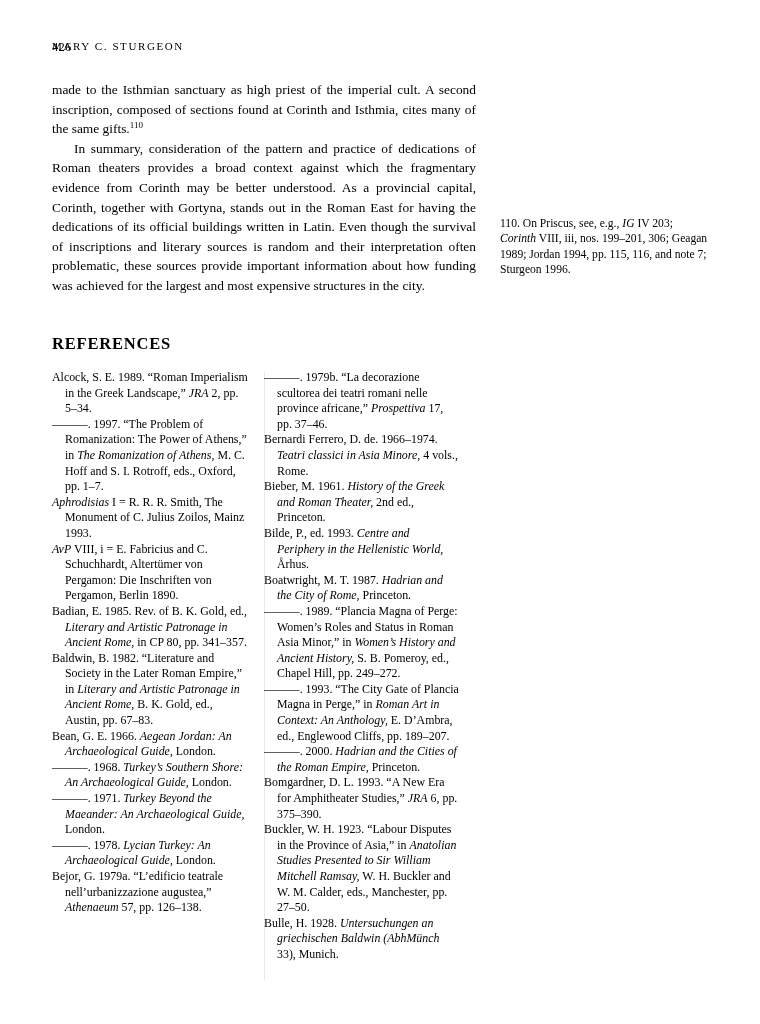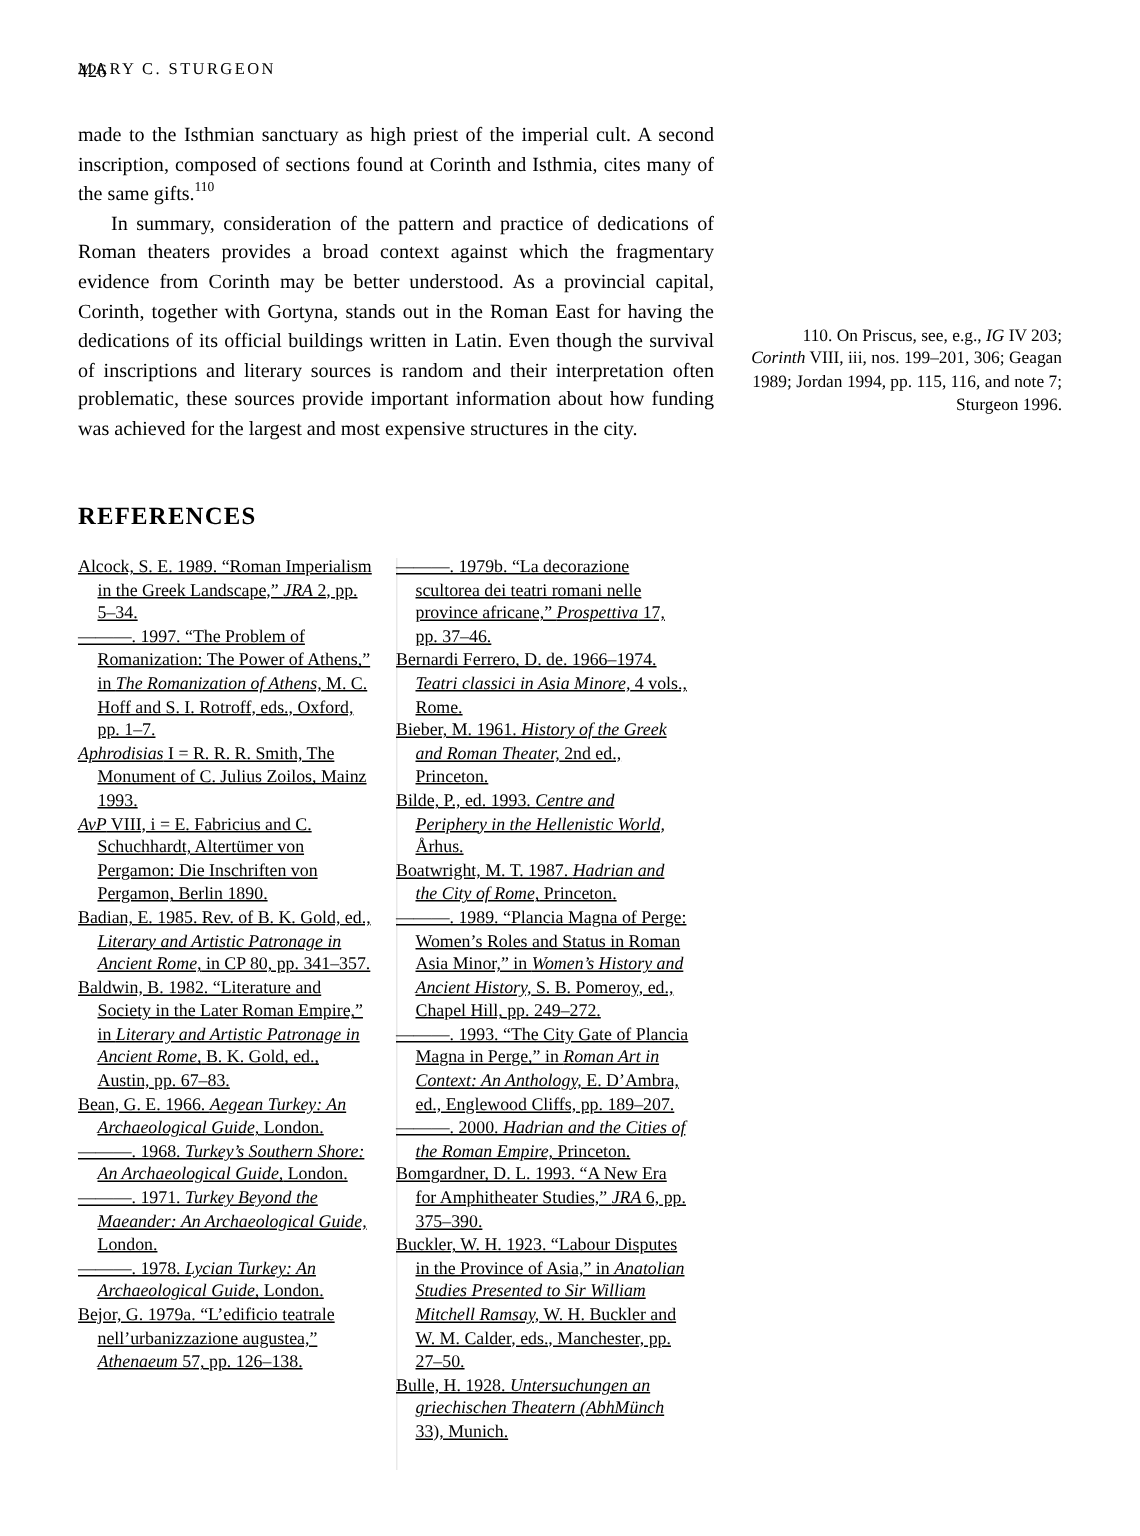--- a/index.html
+++ b/index.html
@@ -70,21 +70,21 @@
   }
 
   
   .marginnote {
     position: absolute;
     left: 500px;
     top: 216px;
     width: 208px;
     font-size: 11.6px;
     line-height: 15.4px;
-    text-align: right;
+    text-align: left;
   }
   .marginnote i { font-style: italic; }
 
   
   .refs-heading {
     position: absolute;
     left: 52px;
     top: 334px;
     font-size: 16.5px;
     font-weight: bold;
@@ -99,21 +99,20 @@
     line-height: 15.6px;
     text-align: left;
   }
   .refcol.left  { left: 52px;  width: 196px; }
   .refcol.right { left: 264px; width: 196px; }
 
   .refentry {
     margin: 0 0 0 0;
     padding-left: 13px;
     text-indent: -13px;
-    text-decoration: underline;
   }
   .refentry i { font-style: italic; }
 
   
   .colrule {
     position: absolute;
     left: 264px;
     top: 372px;
     width: 1px;
     height: 608px;
@@ -143,34 +142,34 @@
 
   <div class="colrule"></div>
 
   <div class="refcol left">
     <p class="refentry"><span>Alcock, S. E. 1989. “Roman Imperialism in the Greek Landscape,” </span><i>JRA</i><span> 2, pp. 5–34.</span></p>
     <p class="refentry"><span>———. 1997. “The Problem of Romanization: The Power of Athens,” in </span><i>The Romanization of Athens,</i><span> M. C. Hoff and S. I. Rotroff, eds., Oxford, pp. 1–7.</span></p>
     <p class="refentry"><span></span><i>Aphrodisias</i><span> I = R. R. R. Smith, The Monument of C. Julius Zoilos, Mainz 1993.</span></p>
     <p class="refentry"><span></span><i>AvP</i><span> VIII, i = E. Fabricius and C. Schuchhardt, Altertümer von Pergamon: Die Inschriften von Pergamon, Berlin 1890.</span></p>
     <p class="refentry"><span>Badian, E. 1985. Rev. of B. K. Gold, ed., </span><i>Literary and Artistic Patronage in Ancient Rome,</i><span> in CP 80, pp. 341–357.</span></p>
     <p class="refentry"><span>Baldwin, B. 1982. “Literature and Society in the Later Roman Empire,” in </span><i>Literary and Artistic Patronage in Ancient Rome,</i><span> B. K. Gold, ed., Austin, pp. 67–83.</span></p>
-    <p class="refentry"><span>Bean, G. E. 1966. </span><i>Aegean Turkey: An Archaeological Guide,</i><span> London.</span></p>
+    <p class="refentry"><span>Bean, G. E. 1966. </span><i>Aegean Jordan: An Archaeological Guide,</i><span> London.</span></p>
     <p class="refentry"><span>———. 1968. </span><i>Turkey’s Southern Shore: An Archaeological Guide,</i><span> London.</span></p>
     <p class="refentry"><span>———. 1971. </span><i>Turkey Beyond the Maeander: An Archaeological Guide,</i><span> London.</span></p>
     <p class="refentry"><span>———. 1978. </span><i>Lycian Turkey: An Archaeological Guide,</i><span> London.</span></p>
     <p class="refentry"><span>Bejor, G. 1979a. “L’edificio teatrale nell’urbanizzazione augustea,” </span><i>Athenaeum</i><span> 57, pp. 126–138.</span></p>
   </div>
 
   <div class="refcol right">
     <p class="refentry"><span>———. 1979b. “La decorazione scultorea dei teatri romani nelle province africane,” </span><i>Prospettiva</i><span> 17, pp. 37–46.</span></p>
     <p class="refentry"><span>Bernardi Ferrero, D. de. 1966–1974. </span><i>Teatri classici in Asia Minore,</i><span> 4 vols., Rome.</span></p>
     <p class="refentry"><span>Bieber, M. 1961. </span><i>History of the Greek and Roman Theater,</i><span> 2nd ed., Princeton.</span></p>
     <p class="refentry"><span>Bilde, P., ed. 1993. </span><i>Centre and Periphery in the Hellenistic World,</i><span> Århus.</span></p>
     <p class="refentry"><span>Boatwright, M. T. 1987. </span><i>Hadrian and the City of Rome,</i><span> Princeton.</span></p>
     <p class="refentry"><span>———. 1989. “Plancia Magna of Perge: Women’s Roles and Status in Roman Asia Minor,” in </span><i>Women’s History and Ancient History,</i><span> S. B. Pomeroy, ed., Chapel Hill, pp. 249–272.</span></p>
     <p class="refentry"><span>———. 1993. “The City Gate of Plancia Magna in Perge,” in </span><i>Roman Art in Context: An Anthology,</i><span> E. D’Ambra, ed., Englewood Cliffs, pp. 189–207.</span></p>
     <p class="refentry"><span>———. 2000. </span><i>Hadrian and the Cities of the Roman Empire,</i><span> Princeton.</span></p>
     <p class="refentry"><span>Bomgardner, D. L. 1993. “A New Era for Amphitheater Studies,” </span><i>JRA</i><span> 6, pp. 375–390.</span></p>
     <p class="refentry"><span>Buckler, W. H. 1923. “Labour Disputes in the Province of Asia,” in </span><i>Anatolian Studies Presented to Sir William Mitchell Ramsay,</i><span> W. H. Buckler and W. M. Calder, eds., Manchester, pp. 27–50.</span></p>
-    <p class="refentry"><span>Bulle, H. 1928. </span><i>Untersuchungen an griechischen Theatern (AbhMünch</i><span> 33), Munich.</span></p>
+    <p class="refentry"><span>Bulle, H. 1928. </span><i>Untersuchungen an griechischen Baldwin (AbhMünch</i><span> 33), Munich.</span></p>
   </div>
 
 </div>
 
 </body></html>

